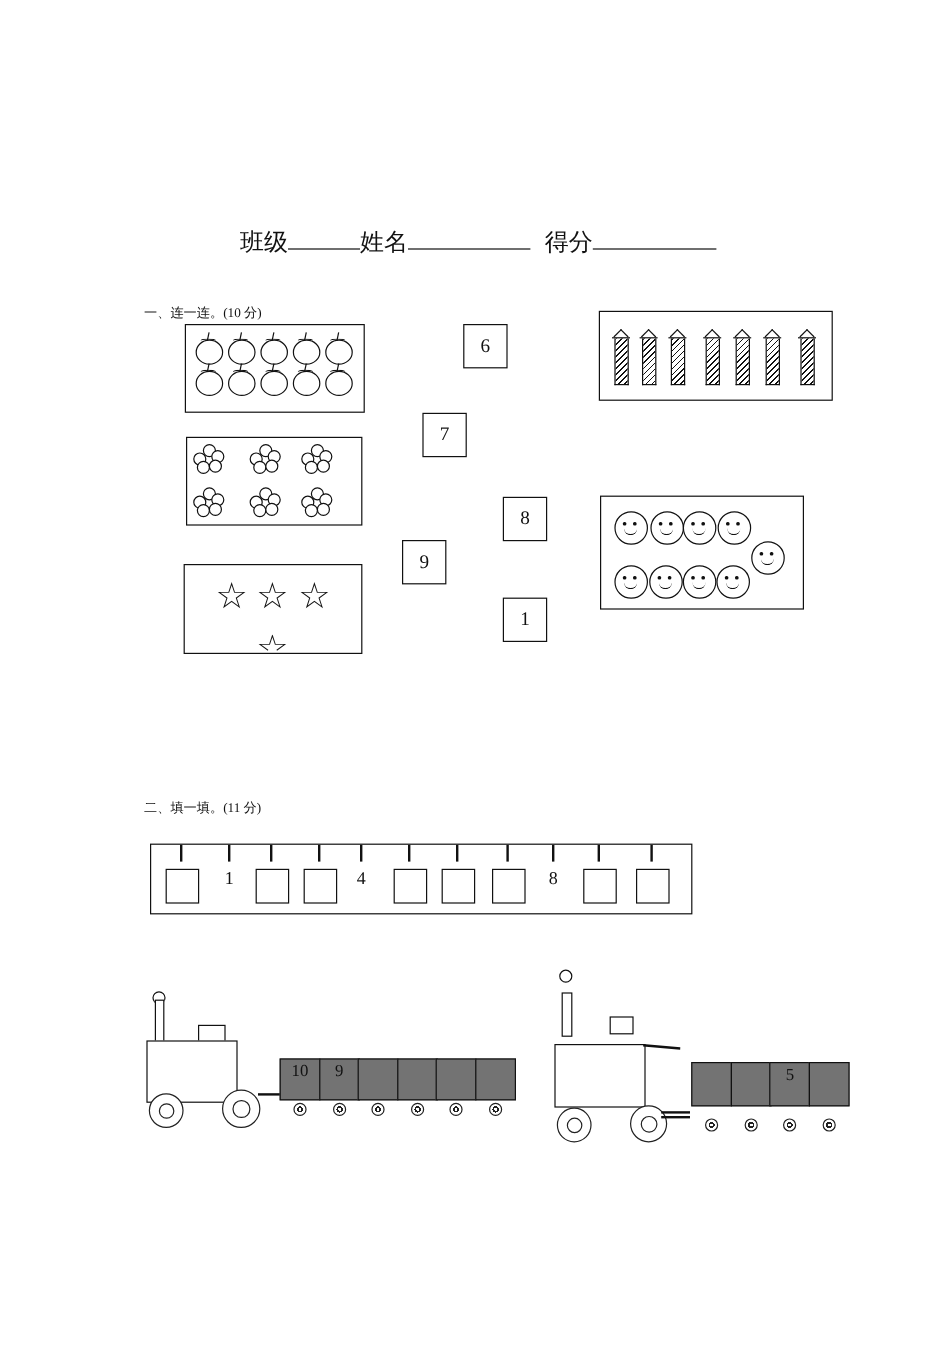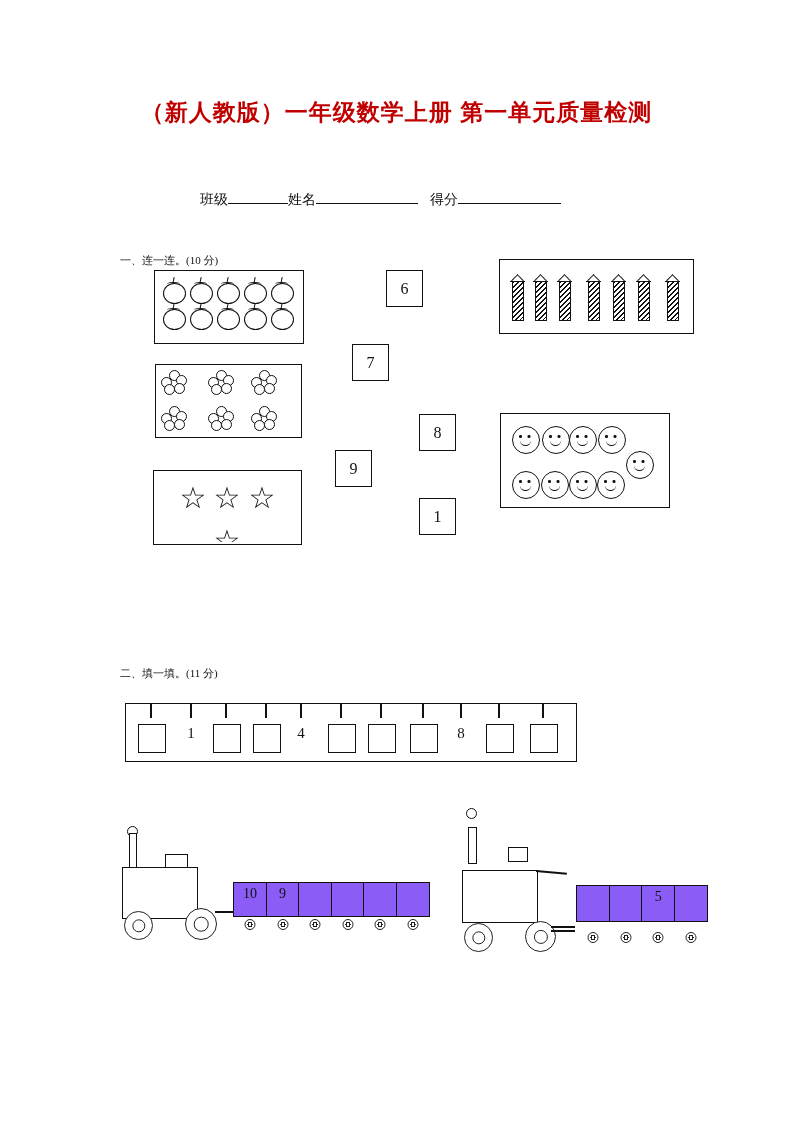--- a/index.html
+++ b/index.html
@@ -3,21 +3,21 @@
 <meta charset="utf-8">
 <style>
   html,body{margin:0;padding:0;background:#fff;}
   .page{position:relative;width:793px;height:1122px;background:#ffffff;overflow:hidden;
         font-family:"Liberation Serif","DejaVu Serif",serif;color:#111;}
 
   .title{position:absolute;top:97px;left:0;width:100%;text-align:center;
          font-family:"Liberation Sans","DejaVu Sans",sans-serif;
          font-size:23px;font-weight:700;letter-spacing:1px;}
 
-  .info-line{position:absolute;left:200px;top:188px;font-size:14px;white-space:nowrap;}
+  .info-line{position:absolute;left:200px;top:188px;font-size:20px;white-space:nowrap;}
   .blank{display:inline-block;height:15px;border-bottom:1.3px solid #111;vertical-align:baseline;}
   .w60{width:60px}.w102{width:102px}.w103{width:103px}
   .gap12{display:inline-block;width:12px}
 
   .heading{position:absolute;left:120px;font-size:11px;white-space:nowrap;}
 
   .box{position:absolute;border:1.5px solid #111;background:#fff;}
   .ncard{position:absolute;width:35px;height:35px;border:1.5px solid #111;
          display:flex;align-items:center;justify-content:center;
          font-size:16px;background:#fff;}
@@ -69,35 +69,34 @@
 
   
   .train{position:absolute;}
   .tpart{position:absolute;border:1.4px solid #111;background:#fff;}
   .tball{position:absolute;border:1.3px solid #111;border-radius:50%;background:#fff;}
   .tline{position:absolute;background:#111;}
   .bigwheel{position:absolute;border:1.5px solid #222;border-radius:50%;background:#fff;}
   .bigwheel::after{content:"";position:absolute;left:50%;top:50%;transform:translate(-50%,-50%);
                    width:42%;height:42%;border:1.5px solid #222;border-radius:50%;}
   .cars{position:absolute;display:flex;}
-  .car{position:relative;border:1.4px solid #111;background:#8b5cf6;box-sizing:border-box;}
+  .car{position:relative;border:1.4px solid #111;background:#737373;box-sizing:border-box;}
   .car + .car{margin-left:-1.4px;}
   .car::after{content:"";position:absolute;left:50%;width:9px;height:9px;
               border:1.4px solid #222;border-radius:50%;
               background:radial-gradient(circle,rgba(0,0,0,0) 0 1.2px,#222 1.2px 2.6px,rgba(0,0,0,0) 2.6px);}
   .train-left .car::after{bottom:-14px;transform:translateX(-50%);}
   .train-right .car::after{bottom:-22px;transform:translateX(-50%);}
   .carnum{display:block;text-align:center;font-size:14px;margin-top:3px;}
 </style>
 </head>
 <body>
 
 <div class="page">
 
-  <div class="title" style="color: rgb(192, 0, 0);">（新人教版）一年级数学上册 第一单元质量检测</div>
 
   <div class="info-line"><span>班级</span><span class="blank w60"></span><span>姓名</span><span class="blank w102"></span><span class="gap12"></span><span>得分</span><span class="blank w103"></span></div>
 
   <div class="heading" style="top:253px">一、连一连。(10 分)</div>
 
   <div class="box" style="left:154px;top:270px;width:148px;height:72px">
       <div class="apple" style="left: 8px; top: 12px;"></div>
       <div class="apple" style="left: 35px; top: 12px;"></div>
       <div class="apple" style="left: 62px; top: 12px;"></div>
       <div class="apple" style="left: 89px; top: 12px;"></div>

